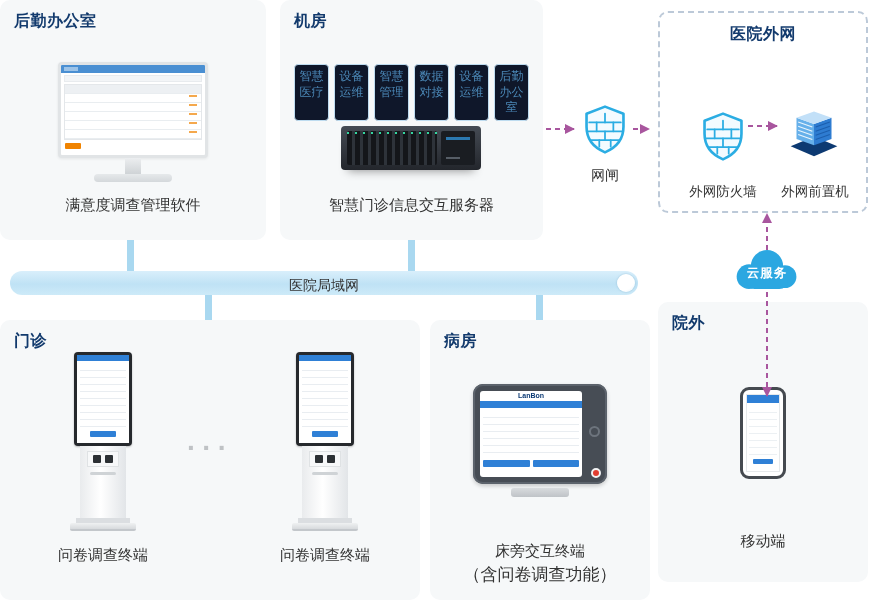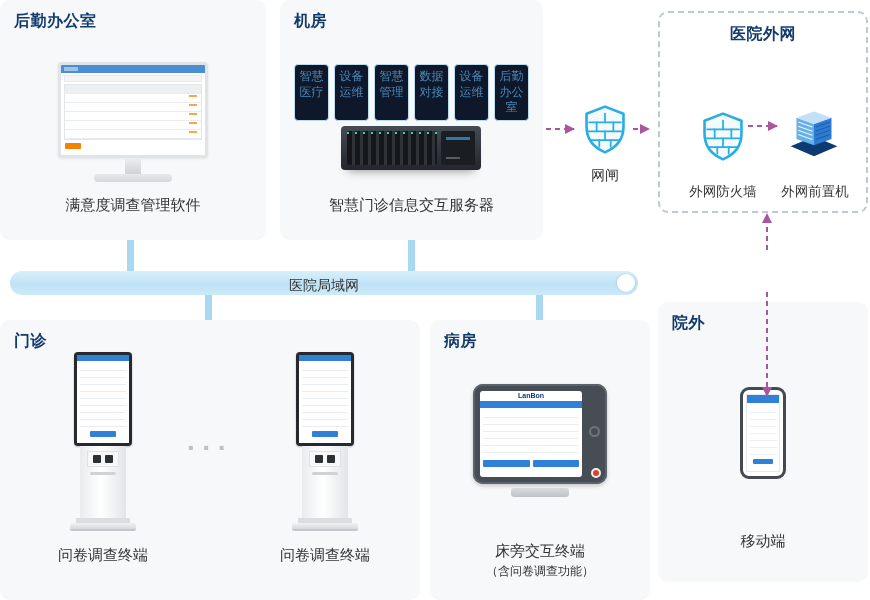--- a/index.html
+++ b/index.html
@@ -105,21 +105,21 @@
 .bedside-brand{height:10px;line-height:10px;text-align:center;font-size:7px;font-weight:bold;color:#0c3a74}
 .bedside-head{height:7px;background:#2f80d6}
 .bedside-lines{height:46px;margin:3px 3px 0;background:repeating-linear-gradient(to bottom,#ffffff 0 6px,#e9edf1 6px 7px)}
 .bedside-btns{display:flex;gap:3px;margin:3px 3px 0}
 .bedside-btns i{display:block;flex:1;height:7px;background:#2f80d6;border-radius:1px}
 .bedside-home{position:absolute;right:7px;top:42px;width:11px;height:11px;border:2px solid #6d747d;border-radius:50%}
 .bedside-red{position:absolute;right:6px;bottom:6px;width:10px;height:10px;background:#e23d30;border:2px solid #f2f3f4;border-radius:50%}
 .bedside-stand{position:absolute;left:50%;transform:translateX(-50%);top:168px;width:58px;height:9px;
  background:linear-gradient(180deg,#d8dbde,#bfc3c7);border-radius:3px}
 .ward-label1{top:222px}
-.ward-label2{top:243px;font-size:12px}
+.ward-label2{top:243px;font-size:17px}
 
 
 .phone{position:absolute;left:82px;top:85px;width:46px;height:92px;background:#fff;border:3px solid #454a50;border-radius:9px;padding:4px 3px}
 .phone-ui{width:100%;height:100%;background:#fff;border:1px solid #e6e9eb;overflow:hidden}
 .phone-ui-top{height:8px;background:#2f80d6}
 .phone-ui-lines{height:50px;margin:3px 2px 0;background:repeating-linear-gradient(to bottom,#ffffff 0 6px,#ecf0f3 6px 7px)}
 .phone-ui-btn{width:20px;height:5px;margin:3px auto 0;background:#2f80d6;border-radius:1px}
 .outside-label{top:230px}
 </style>
 </head>
@@ -223,20 +223,31 @@
 
   <div class="vconn vconn-office"></div>
   <div class="vconn vconn-room"></div>
   <div class="vconn vconn-outpatient"></div>
   <div class="vconn vconn-ward"></div>
   <div class="lan-bar">
     <span>医院局域网</span>
     <span class="lan-ball"></span>
   </div>
 
+  <div class="cloud">
+    <svg width="74" height="48" viewBox="0 0 78 50">
+      <g fill="#2ba7e1">
+        <circle cx="20" cy="32" r="13"></circle>
+        <circle cx="39" cy="21" r="17"></circle>
+        <circle cx="58" cy="32" r="12"></circle>
+        <rect x="17" y="27" width="44" height="18" rx="9"></rect>
+      </g>
+    </svg>
+    <div class="cloud-label">云服务</div>
+  </div>
 
   <div class="panel panel-outpatient">
     <div class="panel-title">门诊</div>
 
     <div class="kiosk kiosk-1">
       <div class="kiosk-screen">
         <div class="kiosk-ui">
           <div class="kiosk-ui-top"></div>
           <div class="kiosk-ui-lines"></div>
           <div class="kiosk-ui-btn"></div>

